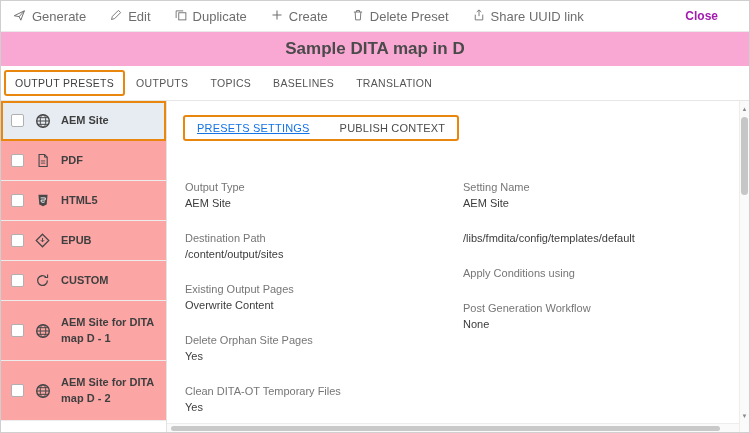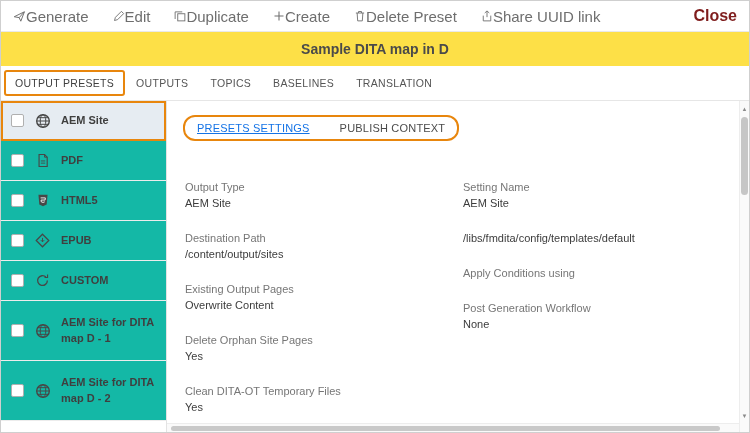--- a/index.html
+++ b/index.html
@@ -2,47 +2,47 @@
 <html><head>
 <meta charset="utf-8">
 <style>
   * { margin:0; padding:0; box-sizing:border-box; }
   html,body { width:750px; height:433px; }
   body { font-family:"Liberation Sans", sans-serif; background:#fff; color:#4b4b4b; }
   .app { width:750px; height:433px; border:1px solid #cfcfcf; background:#fff; display:flex; flex-direction:column; overflow:hidden; }
 
   
   .toolbar { height:31px; flex:0 0 31px; display:flex; align-items:center; padding:0 12px; background:#fff; border-bottom:1px solid #e9e9e9; }
-  .tb-btn { display:flex; align-items:center; background:none; border:none; font-family:inherit; font-size:15px; color:#6e6e6e; margin-right:24px; cursor:pointer; white-space:nowrap; }
+  .tb-btn { display:flex; gap:6px; background:none; border:none; font-family:inherit; font-size:13px; color:#6e6e6e; margin-right:24px; cursor:pointer; white-space:nowrap; }
   .tb-btn svg { display:block; }
-  .close-btn { margin-left:auto; background:none; border:none; font-family:inherit; font-size:16px; font-weight:700; color:#7f1d1d; cursor:pointer; margin-right:0; }
-
-  
-  .titlebar { height:34px; flex:0 0 34px; background:#fde047; display:flex; align-items:center; justify-content:center; font-size:14px; font-weight:700; color:#4a4a4a; }
+  .close-btn { margin-left:auto; background:none; border:none; font-family:inherit; font-size:12px; font-weight:700; color:#a21caf; cursor:pointer; margin-right:19px; }
+
+  
+  .titlebar { height:34px; flex:0 0 34px; background:#f9a8d4; display:flex; align-items:center; justify-content:center; font-size:17px; font-weight:700; color:#4a4a4a; }
 
   
   .tabs { height:35px; flex:0 0 35px; display:flex; align-items:center; padding:4px 3px; background:#fff; border-bottom:1px solid #e6e6e6; }
   .tab { font-size:10.5px; color:#555; letter-spacing:.3px; padding:6px 11px; background:none; border:none; font-family:inherit; cursor:pointer; white-space:nowrap; }
   .tab.hl { border:2px solid #e8860d; border-radius:3px; padding:5px 9px; color:#3f3f3f; }
 
   
   .body { flex:1; display:flex; min-height:0; }
 
   
   .sidebar { width:166px; flex:0 0 166px; border-right:1px solid #e3e3e3; background:#fff; overflow:hidden; }
-  .side-item { display:flex; align-items:center; gap:10px; min-height:40px; padding:6px 10px; border-bottom:1px solid #ececec; cursor:pointer; background:#14b8a6; }
+  .side-item { display:flex; align-items:center; gap:10px; min-height:40px; padding:6px 10px; border-bottom:1px solid #ececec; cursor:pointer; background:#fca5a5; }
   .side-item.tall { min-height:60px; }
   .side-item.selected { background:#e6ecf2; outline:2px solid #e8860d; outline-offset:-2px; }
   .cbx { width:13px; height:13px; flex:0 0 13px; appearance:none; -webkit-appearance:none; border:1px solid #b0b0b0; border-radius:2px; background:#fff; cursor:pointer; }
   .side-icon { width:17px; flex:0 0 17px; display:flex; justify-content:center; }
   .side-label { font-size:11px; font-weight:700; color:#3f3f3f; line-height:1.45; }
 
   
   .content { flex:1; position:relative; background:#fff; padding:14px 26px 0 14px; min-width:0; }
-  .subtabs { display:inline-flex; align-items:center; gap:30px; border:2px solid #e8860d; border-radius:12px; padding:5px 12px; margin-left:2px; }
+  .subtabs { display:inline-flex; align-items:center; gap:30px; border:2px solid #e8860d; border-radius:3px; padding:5px 12px; margin-left:2px; }
   .subtab { background:none; border:none; font-family:inherit; font-size:11px; letter-spacing:.2px; cursor:pointer; }
   .subtab.active { color:#1473e6; text-decoration:underline; }
   .subtab.idle { color:#4b4b4b; }
 
   .fields { display:flex; margin-top:38px; padding-left:4px; }
   .col-left { width:278px; flex:0 0 278px; }
   .col-right { flex:1; }
   .field { margin-bottom:19px; }
   .f-label { font-size:11px; color:#767676; line-height:16px; }
   .f-value { font-size:11px; color:#3c3c3c; line-height:16px; }

